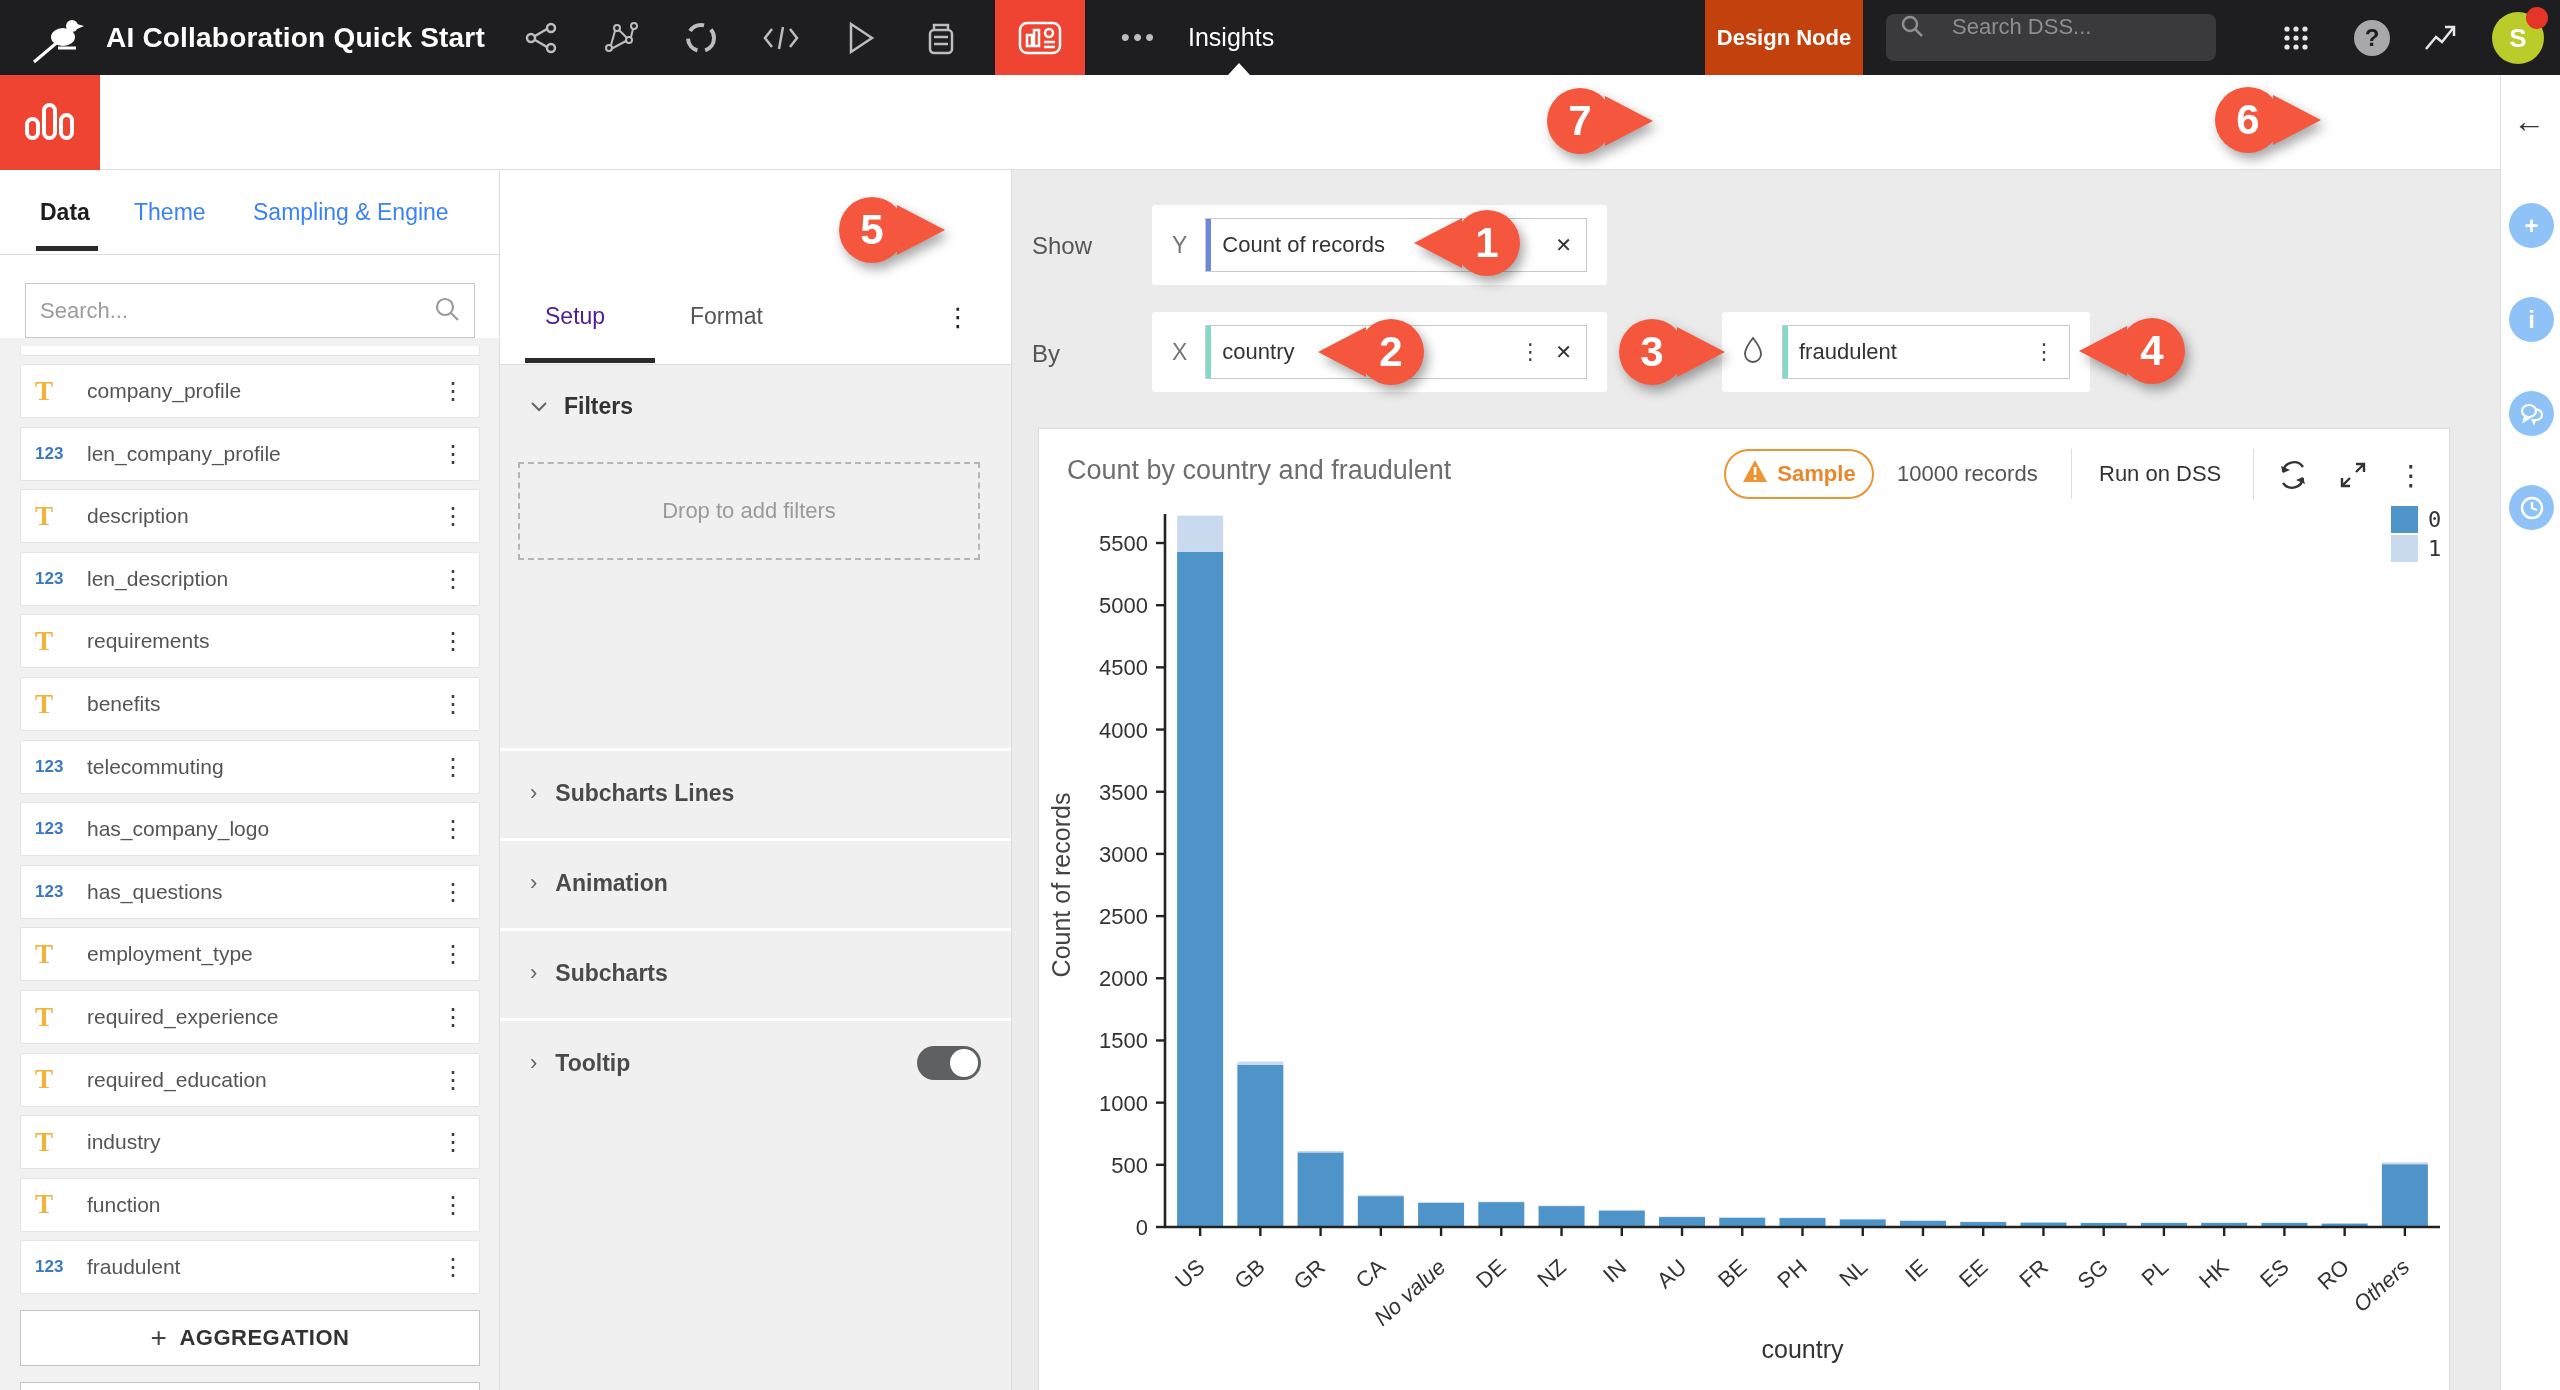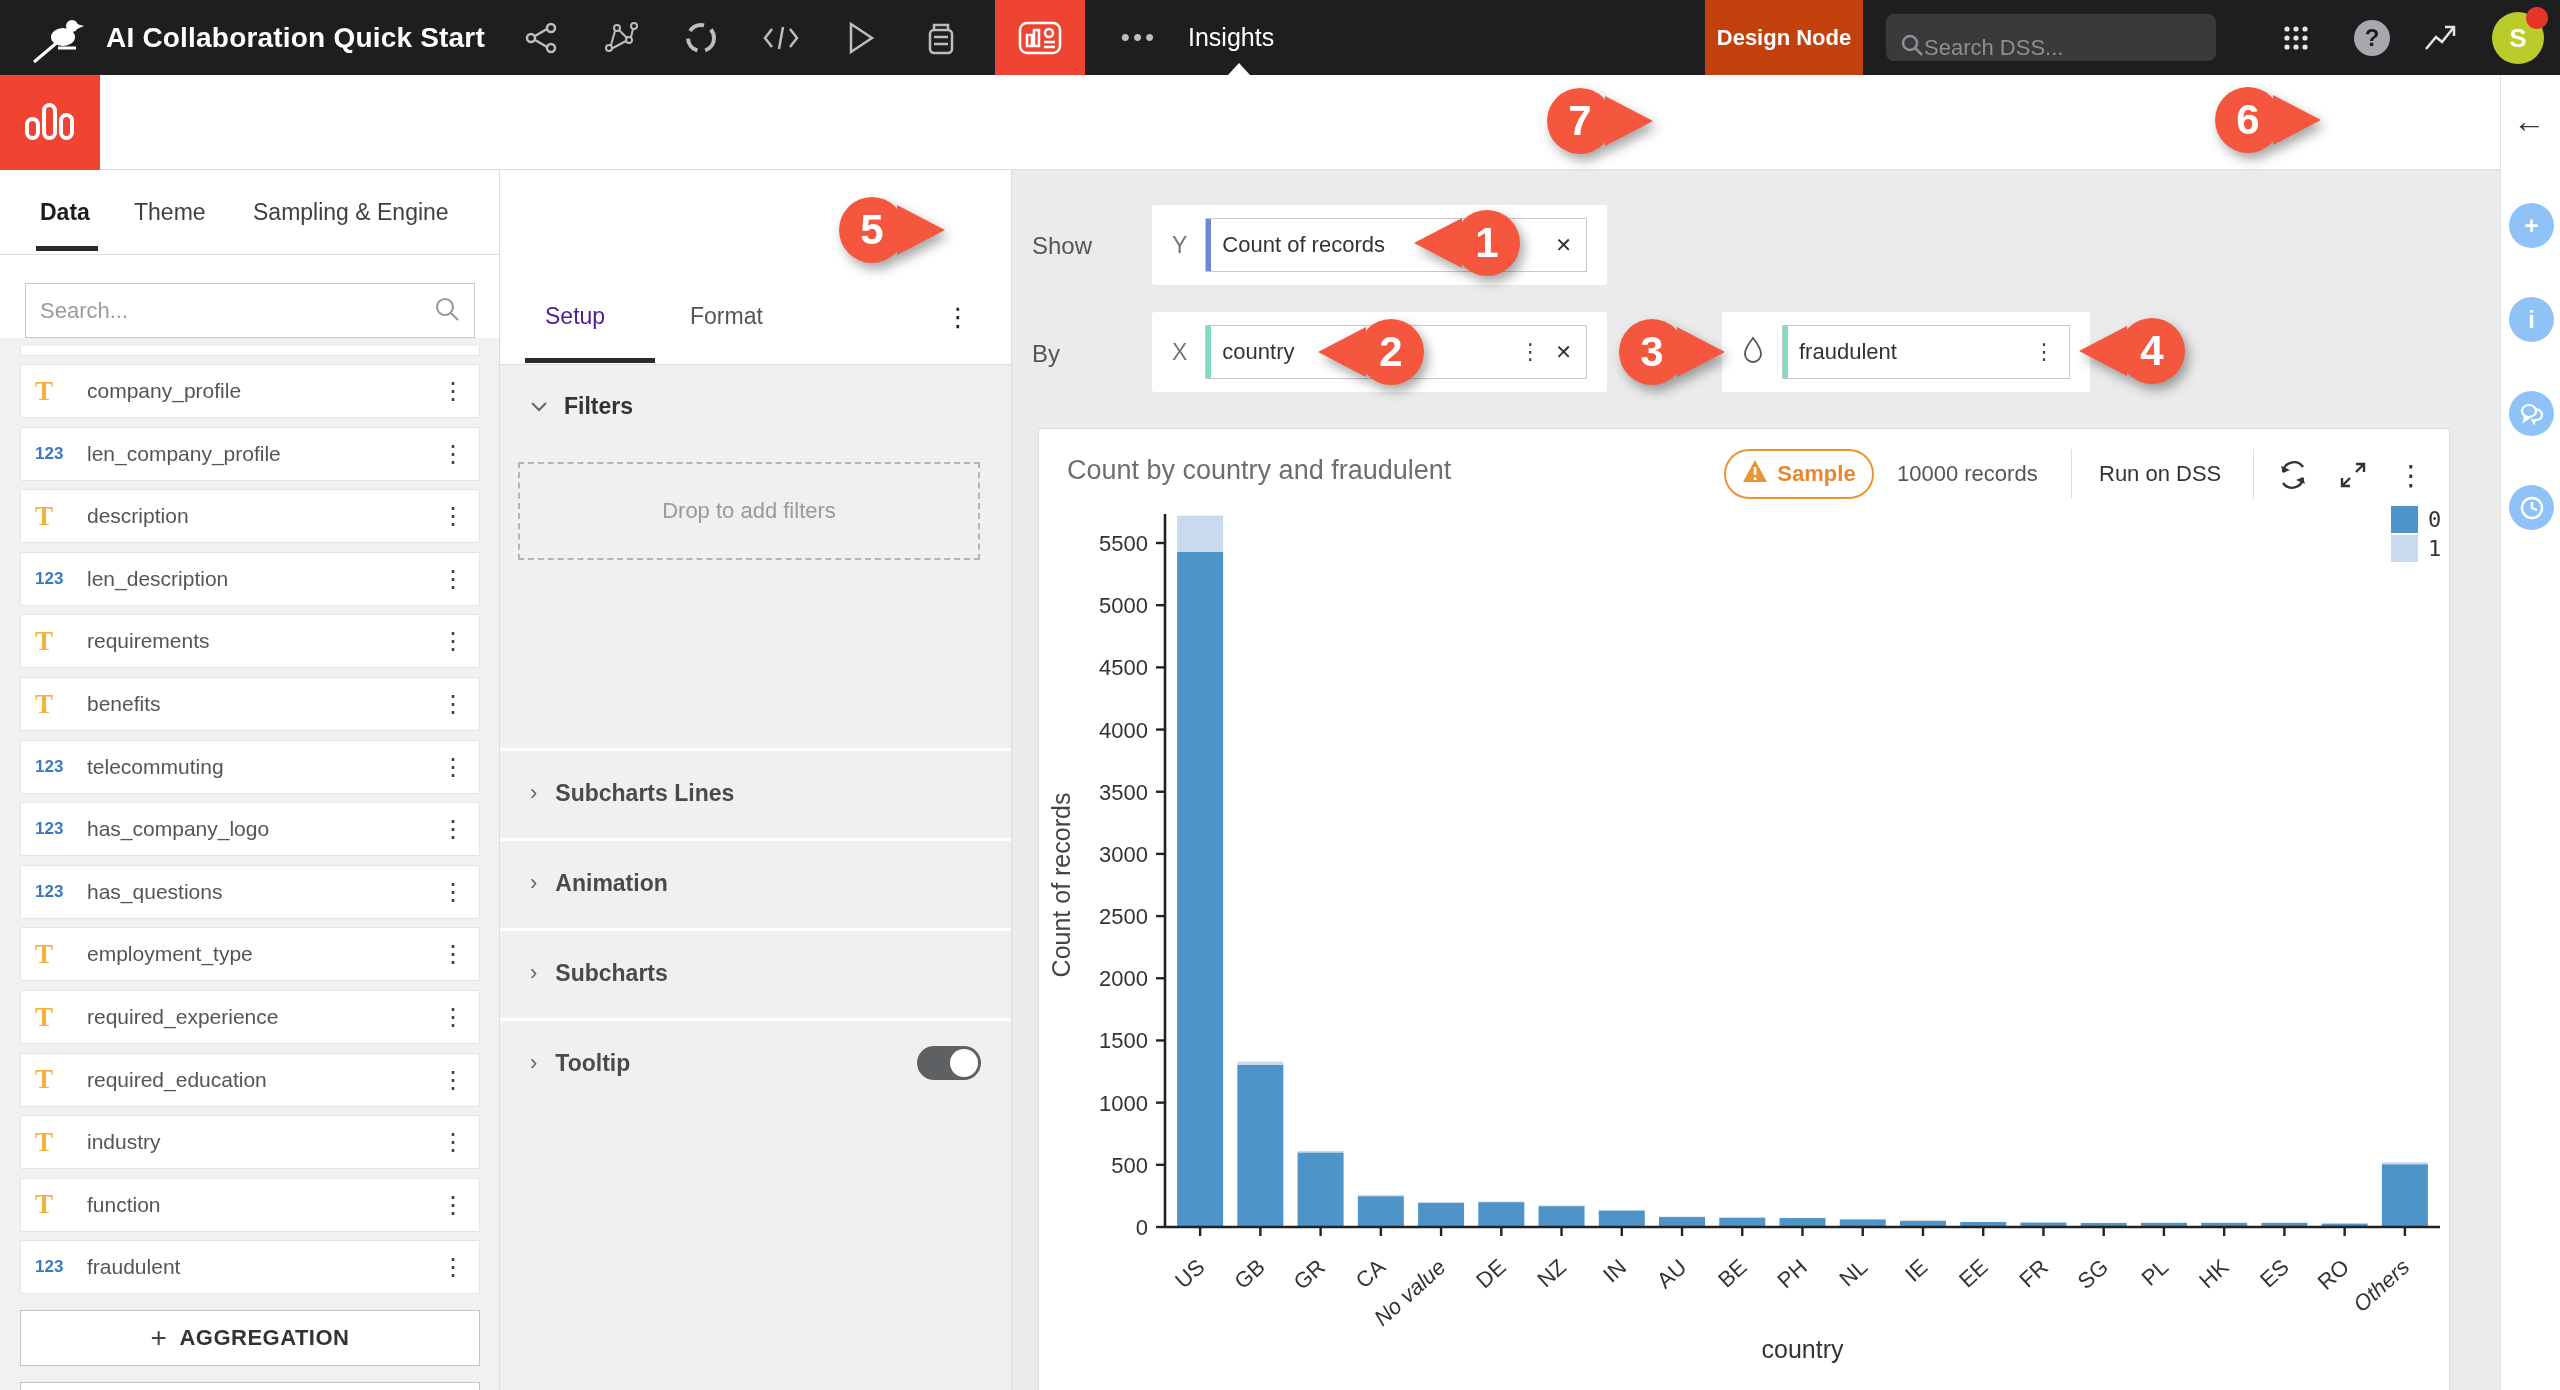--- a/index.html
+++ b/index.html
@@ -17,21 +17,21 @@
   .navicon.redtile { width:90px; height:75px; background:#EF4431; border-radius:0; }
   .navicon.redtile svg { stroke:#fff; }
   .nav-insights { position:absolute; left:1188px; top:0; height:75px; display:flex; align-items:center;
                   color:#fff; font-size:25px; }
   #insights-caret { position:absolute; left:1228px; top:63px; width:0; height:0;
                     border-left:11px solid transparent; border-right:11px solid transparent;
                     border-bottom:12px solid #fff; }
   #design-node { position:absolute; left:1705px; top:0; width:158px; height:75px; background:#c2410c;
                  color:#fff; font-size:22px; font-weight:bold; display:flex; align-items:center; justify-content:center; }
   #dss-search { position:absolute; left:1886px; top:14px; width:330px; height:47px; background:#3A3A3C;
-                border-radius:8px; display:flex; align-items:flex-end; padding:0 14px; gap:0; }
+                border-radius:8px; display:flex; align-items:flex-start; padding:0 14px; gap:28px; }
   #dss-search input { background:transparent; border:none; outline:none; color:#CFCFCF; font-size:22px; width:250px; }
   #dss-search input::placeholder { color:#8E8E93; }
   .top-right-ic { position:absolute; top:0; height:75px; display:flex; align-items:center; justify-content:center; width:56px; }
   #avatar { position:absolute; left:2492px; top:12px; width:52px; height:52px; border-radius:50%;
             background:#B9CC2A; color:#fff; font-size:26px; font-weight:bold;
             display:flex; align-items:center; justify-content:center; }
   #avatar .notif { position:absolute; right:-4px; top:-5px; width:22px; height:22px; border-radius:50%; background:#E53529; }
 
   
   #header { position:absolute; left:0; top:75px; width:2500px; height:95px; background:#fff; border-bottom:1px solid #DFDFDF; z-index:4; }
@@ -53,21 +53,21 @@
 
   
   #rail { position:absolute; left:2500px; top:75px; width:60px; height:1315px; background:#fff; border-left:1px solid #E0E0E0; z-index:4; }
   #rail-collapse { position:absolute; left:12px; top:28px; font-size:32px; color:#333; cursor:pointer; }
   .rail-ic { position:absolute; left:8px; width:45px; height:45px; border-radius:50%; background:#8FC3F8;
              color:#fff; display:flex; align-items:center; justify-content:center; font-size:24px; font-weight:bold; }
 
   
   #sidebar { position:absolute; left:0; top:170px; width:500px; height:1220px; background:#fff; border-right:1px solid #DCDCDC; }
   #side-tabs { position:absolute; left:0; top:0; width:100%; height:85px; border-bottom:1px solid #DDD; }
-  .side-tab { position:absolute; top:0; height:84px; display:flex; align-items:center; font-size:23px; color:#404040; cursor:pointer; }
+  .side-tab { position:absolute; top:0; height:84px; display:flex; align-items:center; font-size:23px; color:#3b82f6; cursor:pointer; }
   .side-tab.active { color:#1d1d1d; font-weight:bold; }
   #side-tab-underline { position:absolute; left:36px; top:76px; width:62px; height:5px; background:#2b2b2b; }
   #side-search { position:absolute; left:25px; top:113px; width:450px; height:55px; border:1px solid #C8C8C8;
                  background:#fff; display:flex; align-items:center; padding:0 14px; }
   #side-search input { border:none; outline:none; font-size:22px; color:#444; flex:1; }
   #side-search input::placeholder { color:#9B9B9B; }
   #list-region { position:absolute; left:0; top:168px; width:100%; height:1052px; background:#F1F1F1; }
   #list-sliver { position:absolute; left:20px; top:8px; width:460px; height:10px; background:#fff; border:1px solid #E4E4E4; border-top:none; }
   .col-item { position:absolute; left:20px; width:460px; height:54px; background:#fff; border:1px solid #E4E4E4;
               border-radius:2px; display:flex; align-items:center; padding:0 14px; cursor:grab; }

